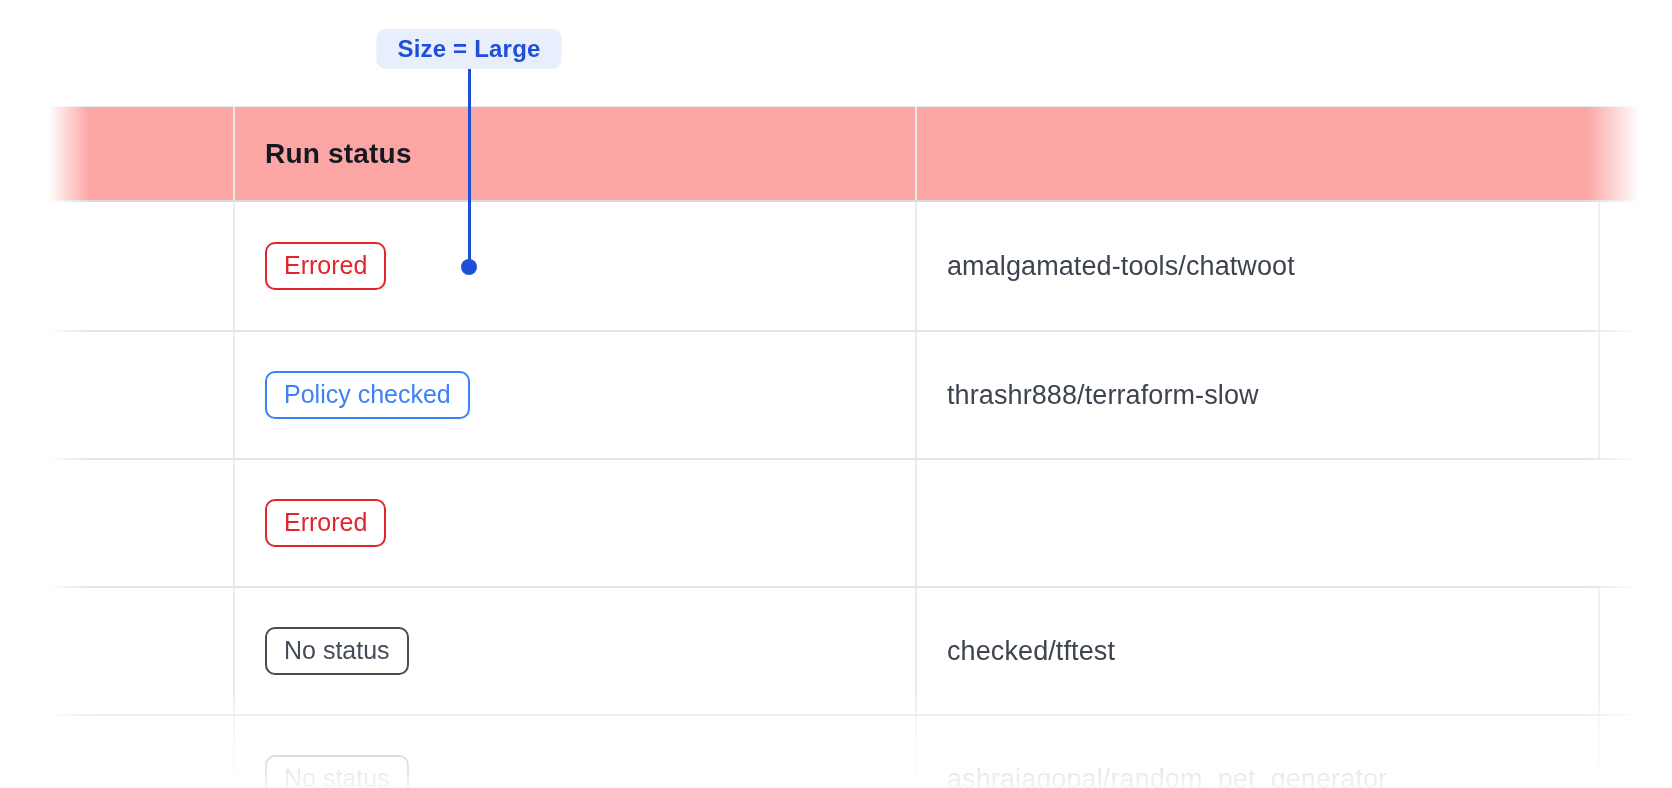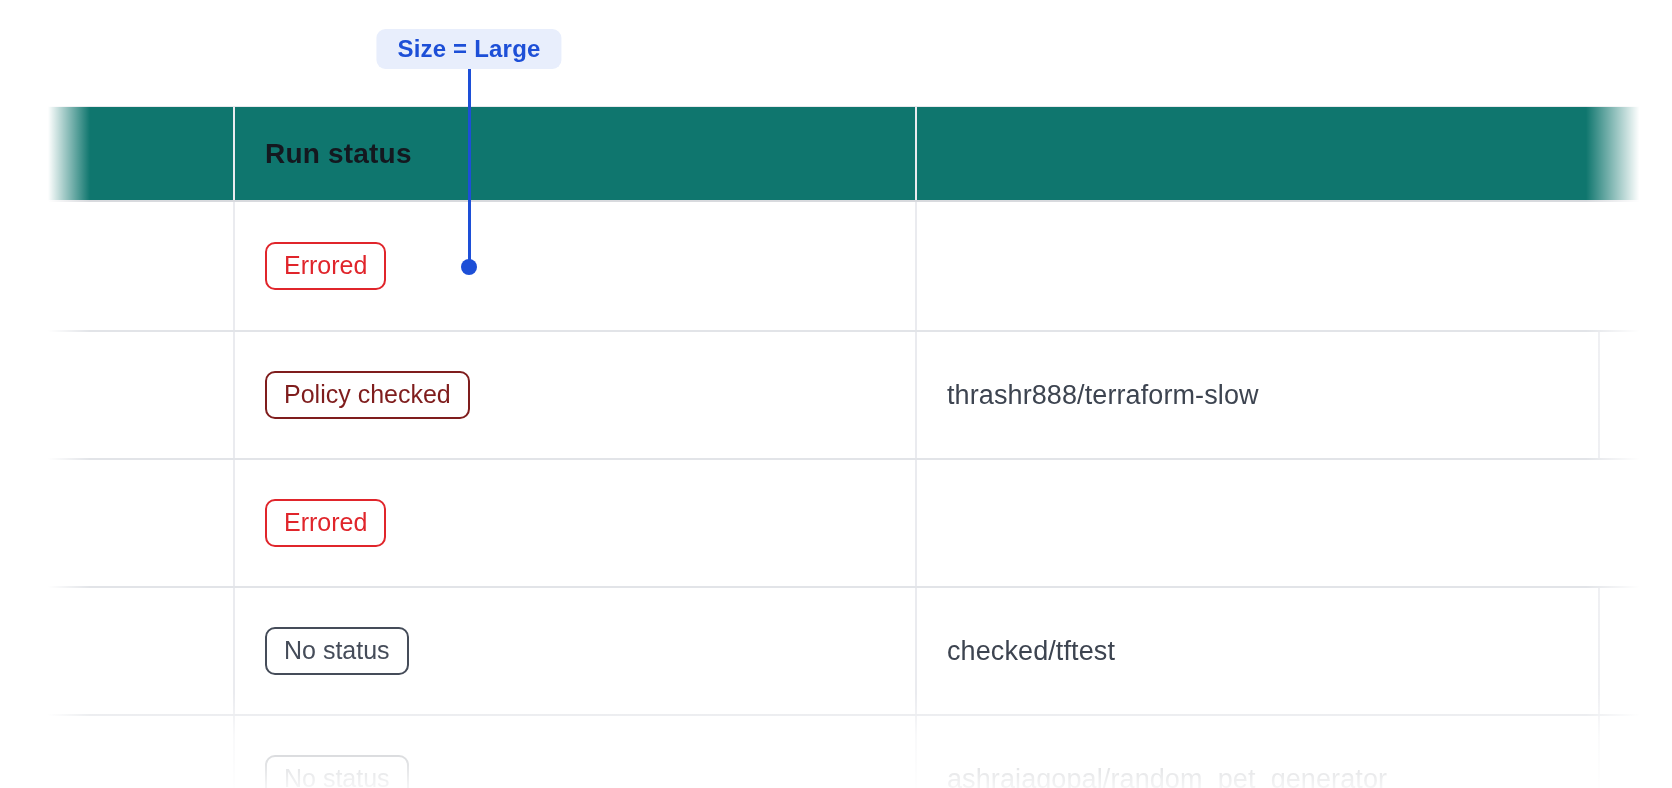--- a/index.html
+++ b/index.html
@@ -20,21 +20,21 @@
     right: 0;
     z-index: 1;
   }
   .t-row {
     display: grid;
     grid-template-columns: 185px 682px 683px auto;
     box-sizing: border-box;
   }
   .t-row--head {
     height: 96px;
-    background: #0f766e;
+    background: #fca5a5;
     border-top: 1px solid #e7e8ec;
     border-bottom: 2px solid #d8dade;
   }
   .t-row--data { height: 128px; }
   .t-body .t-row--data + .t-row--data { border-top: 2px solid #e2e4e8; }
 
   .cell {
     display: flex;
     align-items: center;
     box-sizing: border-box;
@@ -119,27 +119,30 @@
       <div class="cell"></div>
     </div>
 
     <div class="t-body">
 
       <div class="t-row t-row--data">
         <div class="cell cell--first"></div>
         <div class="cell">
           <span class="badge" style="color: rgb(224, 37, 43);">Errored</span>
         </div>
+        <div class="cell">
+          <span class="repo-text">amalgamated-tools/chatwoot</span>
+        </div>
         <div class="cell"></div>
       </div>
 
       <div class="t-row t-row--data">
         <div class="cell cell--first"></div>
         <div class="cell">
-          <span class="badge" style="color: #7f1d1d;">Policy checked</span>
+          <span class="badge" style="color: #3b82f6;">Policy checked</span>
         </div>
         <div class="cell">
           <span class="repo-text">thrashr888/terraform-slow</span>
         </div>
         <div class="cell"></div>
       </div>
 
       <div class="t-row t-row--data">
         <div class="cell cell--first"></div>
         <div class="cell">

